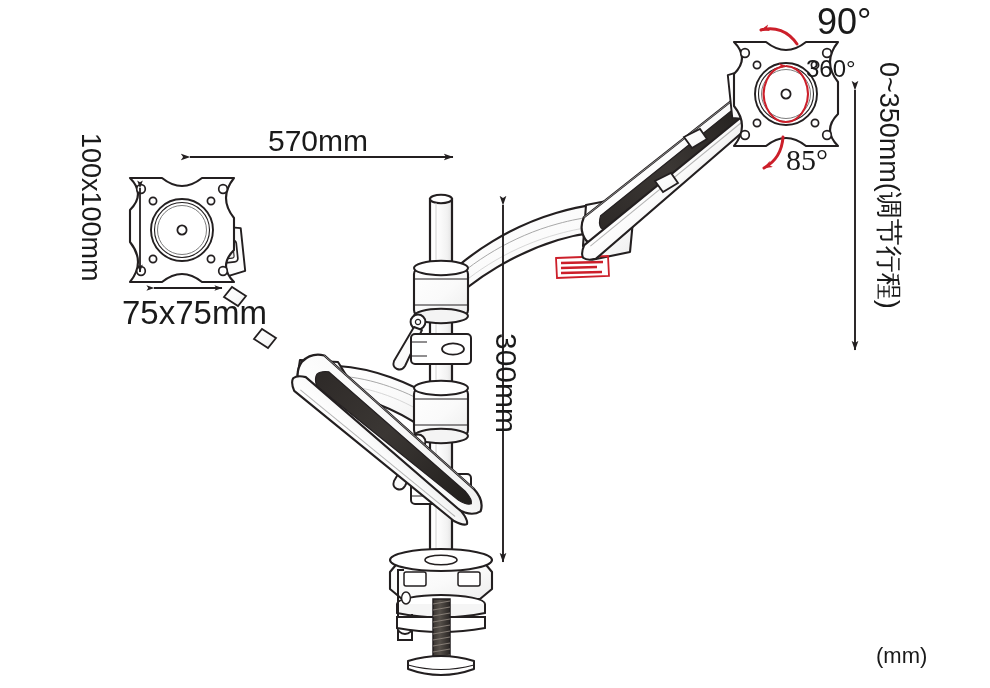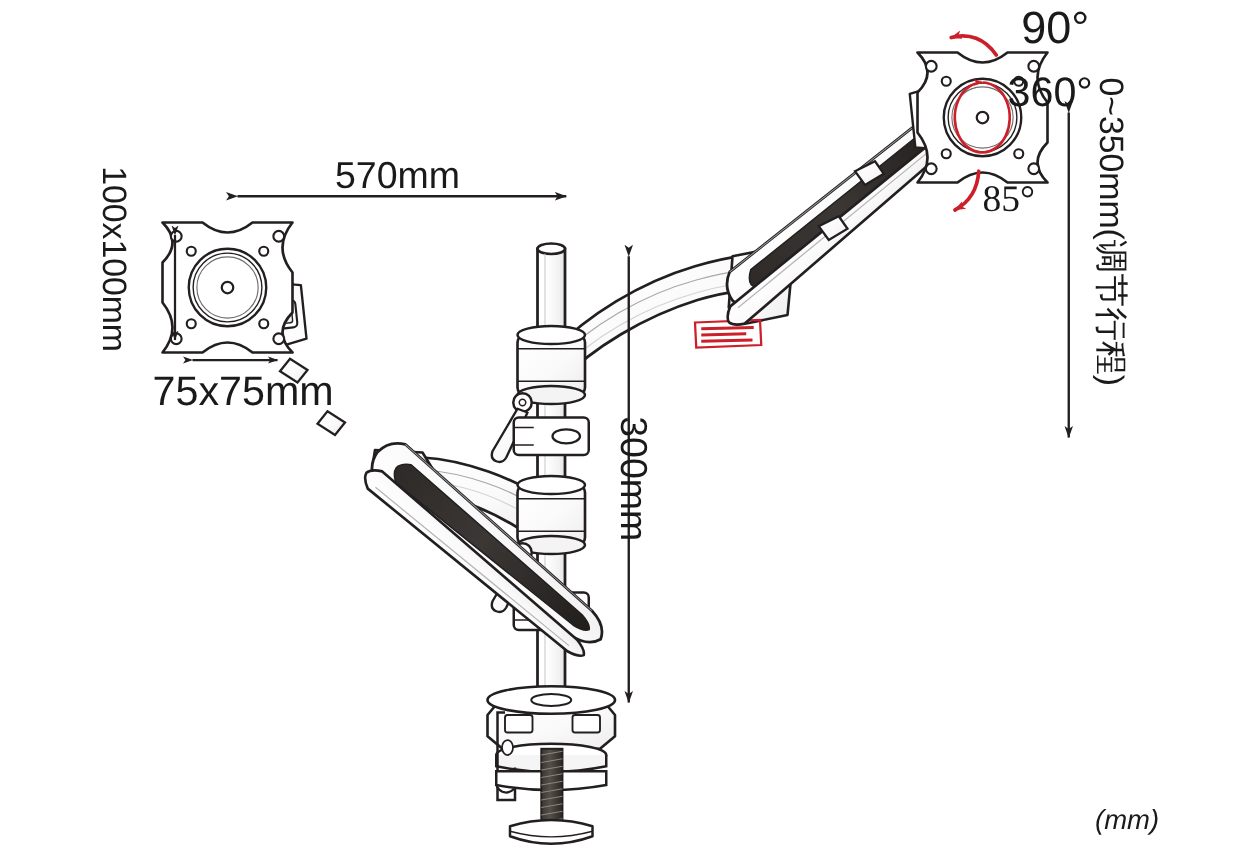--- a/index.html
+++ b/index.html
@@ -33,23 +33,23 @@
   
   #lbl-reach      { left: 268px; top: 126px; font-size: 30px; text-align: right; }
   #lbl-height     { left: 521px; top: 333px; font-size: 30px;
                     transform: rotate(90deg); transform-origin: left top; }
   #lbl-vesa-v     { left: 104px; top: 133px; font-size: 27px;
                     transform: rotate(90deg); transform-origin: left top; }
   #lbl-vesa-h     { left: 122px; top: 296px; font-size: 33px; }
   #lbl-lift       { left: 902px; top: 62px; font-size: 27px;
                     transform: rotate(90deg); transform-origin: left top; }
   #lbl-tilt-up    { left: 781px; top: 4px;  font-size: 36px; margin-left: 36px; }
-  #lbl-rotate     { left: 806px; top: 57px; font-size: 33px; }
+  #lbl-rotate     { left: 806px; top: 57px; font-size: 24px; }
   #lbl-tilt-down  { left: 786px; top: 145px; font-size: 30px; font-family: Liberation Serif, serif; }
-  #lbl-unit       { left: 876px; top: 645px; font-size: 22px; font-style: italic; }
+  #lbl-unit       { left: 876px; top: 645px; font-size: 22px; }
 </style>
 </head>
 <body>
 
 <div id="page">
 
   <svg id="drawing" viewBox="0 0 990 688">
 
     <defs>
       <marker id="ah-blk" markerWidth="11" markerHeight="11" refX="9.2" refY="3.6" orient="auto" markerUnits="userSpaceOnUse">

